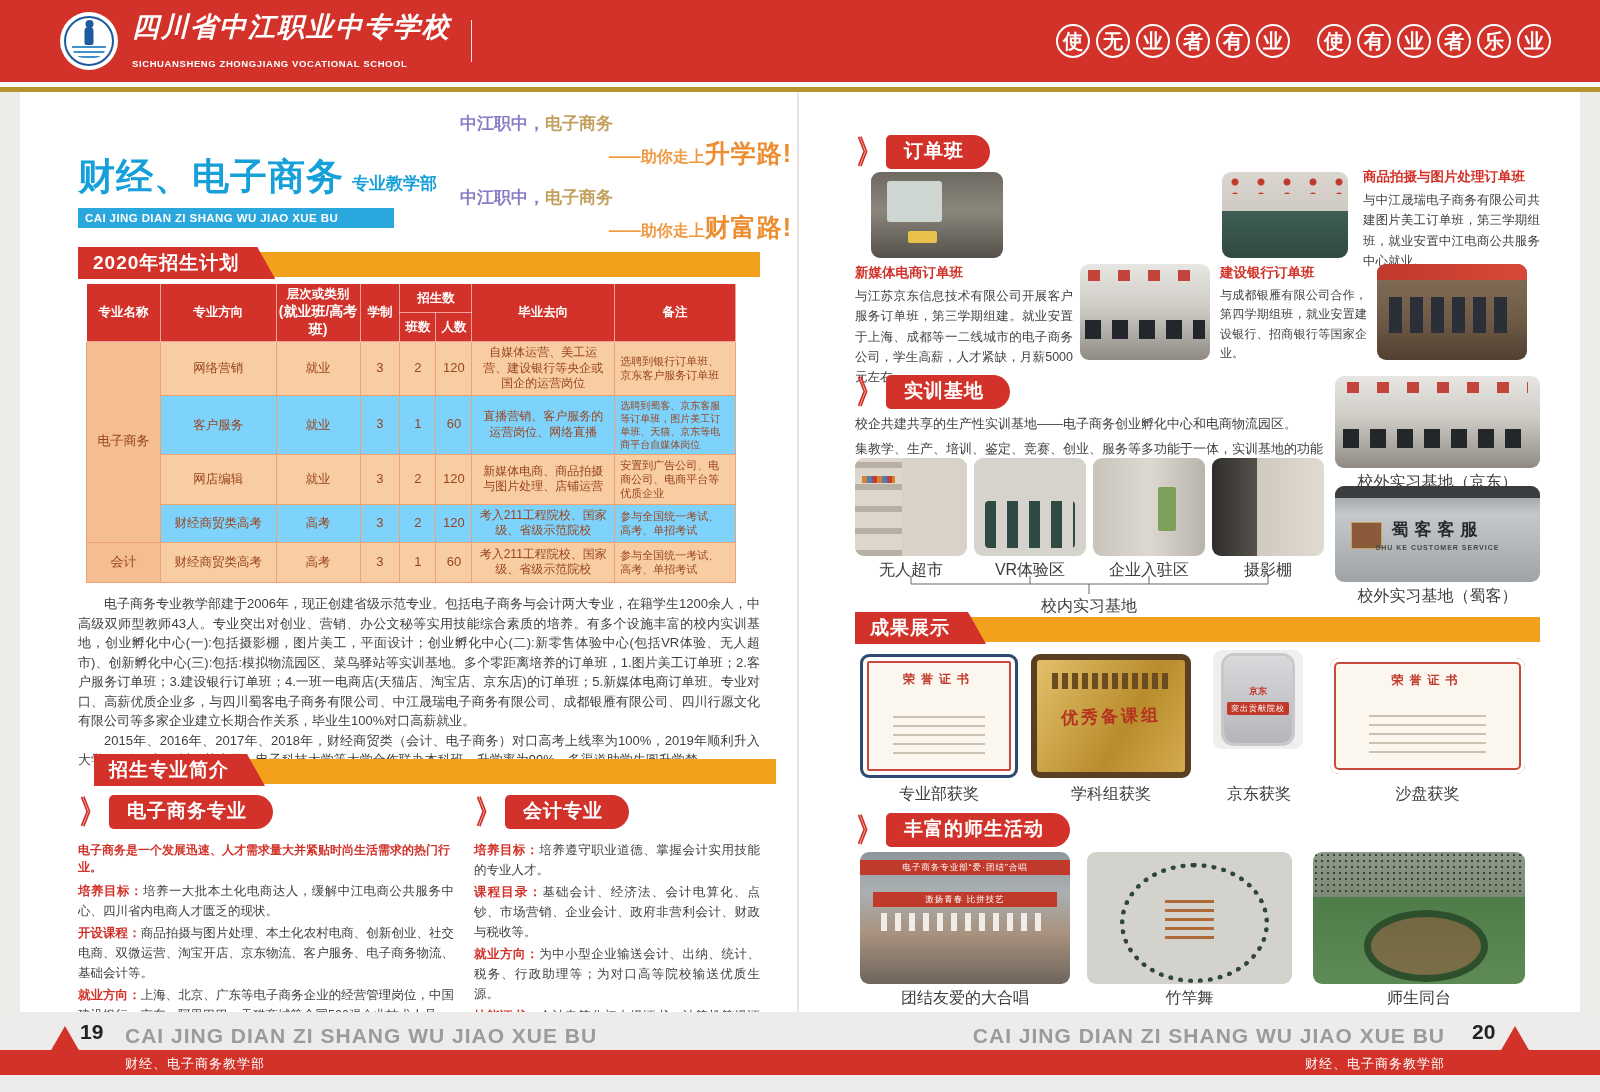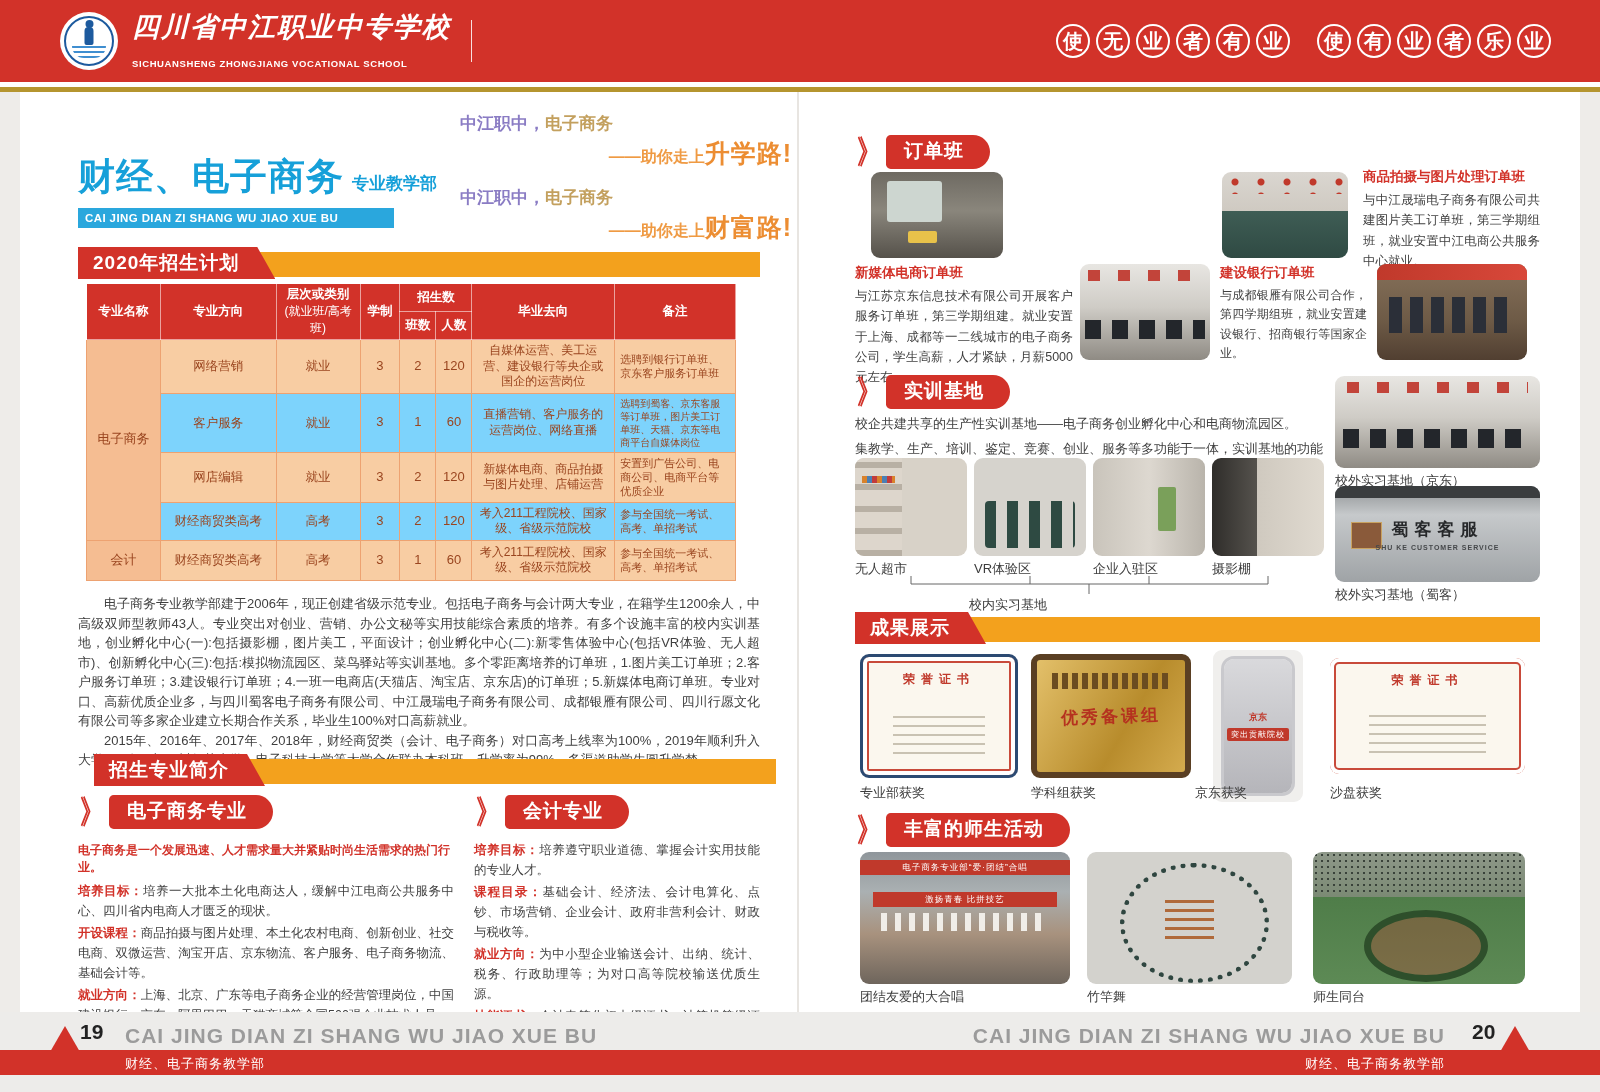--- a/index.html
+++ b/index.html
@@ -64,21 +64,21 @@
 .sl1 .purple{color:#8a7cc4}
 .sl1 .tan{color:#c3a05e}
 .sl2{text-align:right;color:#ef9a43;font-size:16px;font-weight:bold;margin-top:2px}
 .sl2 b{font-size:25px;color:#ec8d32;letter-spacing:1px}
 
 .enroll-table{position:absolute;left:8px;top:283px;width:650px;border-collapse:collapse;
   border:1px solid #df663c}
 .enroll-table th{background:var(--red);color:#fff;font-size:12.5px;font-weight:bold;
   border:1px solid rgba(255,255,255,.55);padding:2px}
 .enroll-table th .l1{display:block;font-size:12.5px}
-.enroll-table th .l2{display:block;font-size:12px;font-weight:normal}
+.enroll-table th .l2{display:block;font-size:14px;font-weight:bold}
 .enroll-table td{border:1px solid #eda271;color:var(--tbrown);text-align:center;
   font-size:12.5px;padding:3px 5px;line-height:1.3}
 .enroll-table .rA td{background:#f8cda3}
 .enroll-table .rB td{background:#7dd3fc}
 .enroll-table td.rM{background:#f5bd92;font-size:13px}
 .enroll-table td.dest{text-align:center;font-size:12px}
 .enroll-table td.note{text-align:left;font-size:11px}
 .enroll-table td.note.small{font-size:10px}
 .enroll-table td.num{font-size:13px}
 
@@ -152,21 +152,21 @@
 .ph-bamboo{background:#d3d2cd}
 .ph-bamboo::before{left:16%;top:8%;width:68%;height:84%;border:5px dotted #2f4640;border-radius:50%}
 .ph-bamboo::after{left:38%;top:34%;width:24%;height:32%;
   background:repeating-linear-gradient(0deg,#b06a3a 0 3px,transparent 3px 9px)}
 .ph-field{background:linear-gradient(180deg,#8e9889 0%,#7b8a74 34%,#4f7d49 34%,#5d8a55 100%)}
 .ph-field::before{left:0;top:0;width:100%;height:32%;
   background-image:radial-gradient(#39423a 1px,transparent 1.5px);background-size:6px 6px}
 .ph-field::after{left:24%;top:44%;width:52%;height:44%;border:7px solid #2e4f2b;border-radius:50%;
   background:rgba(180,60,50,.35)}
 
-.cap{position:absolute;font-size:13px;color:#3c3c3c;}
+.cap{position:absolute;font-size:16px;color:#3c3c3c;text-align:center}
 
 
 .oc-text{position:absolute}
 .oc-title{color:var(--red);font-weight:bold;font-size:13.5px;margin-bottom:4px}
 .oc-body{font-size:12.5px;line-height:1.62;color:var(--ink);text-align:justify}
 .tr-line{font-size:13px;line-height:1.9;color:var(--ink)}
 
 
 .footer-band{position:absolute;left:0;top:1012px;width:1600px;height:80px;background:#edecea}
 .footer-redbar{position:absolute;left:0;top:1050px;width:1600px;height:25px;background:var(--red)}
@@ -422,21 +422,21 @@
   <div class="bm" style="left:0;top:612px;width:685px">
     <div class="bm-orange"></div>
     <div class="bm-red">成果展示</div>
   </div>
   <div class="ph ph-cert blueframe" style="left:5px;top:654px;width:158px;height:124px">
     <span class="cert-title">荣誉证书</span>
   </div>
   <div class="ph ph-plaque" style="left:176px;top:654px;width:160px;height:124px">
     <span class="plaque-text">优秀备课组</span>
   </div>
-  <div class="ph ph-trophy" style="left:358px;top:650px;width:90px;height:152px">
+  <div class="ph ph-trophy" style="left:358px;top:650px;width:90px;height:99px">
     <span class="trophy-brand">京东</span>
     <span class="trophy-text">突出贡献院校</span>
   </div>
   <div class="ph ph-cert" style="left:475px;top:658px;width:195px;height:116px">
     <span class="cert-title">荣誉证书</span>
   </div>
   <div class="cap" style="left:5px;top:784px;width:158px">专业部获奖</div>
   <div class="cap" style="left:176px;top:784px;width:160px">学科组获奖</div>
   <div class="cap" style="left:340px;top:784px;width:128px">京东获奖</div>
   <div class="cap" style="left:475px;top:784px;width:195px">沙盘获奖</div>

